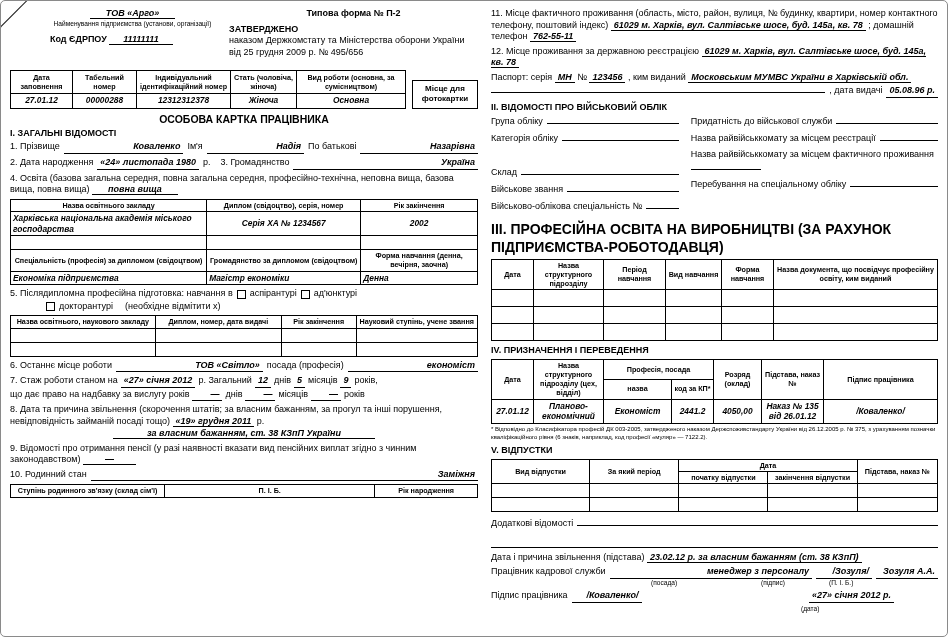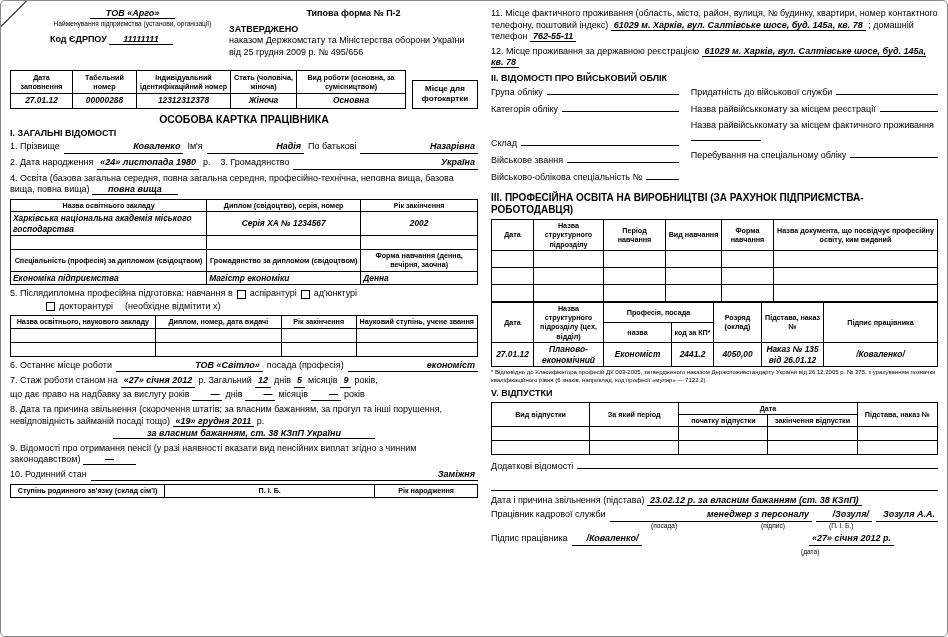--- a/index.html
+++ b/index.html
@@ -262,20 +262,33 @@
         <span class="val">61029 м. Харків, вул. Салтівське шосе, буд. 145а, кв. 78</span>
         <span>; домашній телефон</span>
         <span class="val">762-55-11</span>
       </div>
 
       <div class="item">
         <span>12. Місце проживання за державною реєстрацією</span>
         <span class="val">61029 м. Харків, вул. Салтівське шосе, буд. 145а, кв. 78</span>
       </div>
 
+      <div class="item">
+        <span>Паспорт: серія</span>
+        <span class="val">МН</span>
+        <span>№</span>
+        <span class="val">123456</span>
+        <span>, ким виданий</span>
+        <span class="val">Московським МУМВС України в Харківській обл.</span>
+        <div class="flex" style="margin-top:1px">
+          <span class="line"></span>
+          <span>, дата видачі</span>
+          <span class="val">05.08.96 р.</span>
+        </div>
+      </div>
 
       <div class="sec-h">II. ВІДОМОСТІ ПРО ВІЙСЬКОВИЙ ОБЛІК</div>
       <div class="flex" style="gap:12px;align-items:flex-start">
         <div style="width:42%;flex:none">
           <div class="flex mrow">
               <span>Група обліку</span>
               <span class="line"></span>
             </div>
           <div class="flex mrow">
               <span>Категорія обліку</span>
@@ -305,21 +318,21 @@
               <span class="line"></span>
             </div>
           <div class="mrow"><span>Назва райвійськкомату за місцем фактичного проживання</span><span class="line" style="display:inline-block;width:70px"></span></div>
           <div class="flex mrow">
               <span>Перебування на спеціальному обліку</span>
               <span class="line"></span>
             </div>
         </div>
       </div>
 
-      <div class="sec-h" style="font-size:10px">III. ПРОФЕСІЙНА ОСВІТА НА ВИРОБНИЦТВІ (ЗА РАХУНОК ПІДПРИЄМСТВА-РОБОТОДАВЦЯ)</div>
+      <div class="sec-h" style="font-size:14px">III. ПРОФЕСІЙНА ОСВІТА НА ВИРОБНИЦТВІ (ЗА РАХУНОК ПІДПРИЄМСТВА-РОБОТОДАВЦЯ)</div>
       <table class="tbl">
         <colgroup>
             <col style="width:42px">
             <col style="width:70px">
             <col style="width:62px">
             <col style="width:56px">
             <col style="width:52px">
             <col>
           </colgroup>
         <tbody>
@@ -351,20 +364,21 @@
               <td></td>
               <td></td>
               <td></td>
               <td></td>
               <td></td>
               <td></td>
             </tr>
       </tbody>
         </table>
 
+      <div class="sec-h">IV. ПРИЗНАЧЕННЯ І ПЕРЕВЕДЕННЯ</div>
       <table class="tbl">
         <colgroup>
             <col style="width:42px">
             <col style="width:70px">
             <col style="width:68px">
             <col style="width:42px">
             <col style="width:48px">
             <col style="width:62px">
             <col>
           </colgroup>

